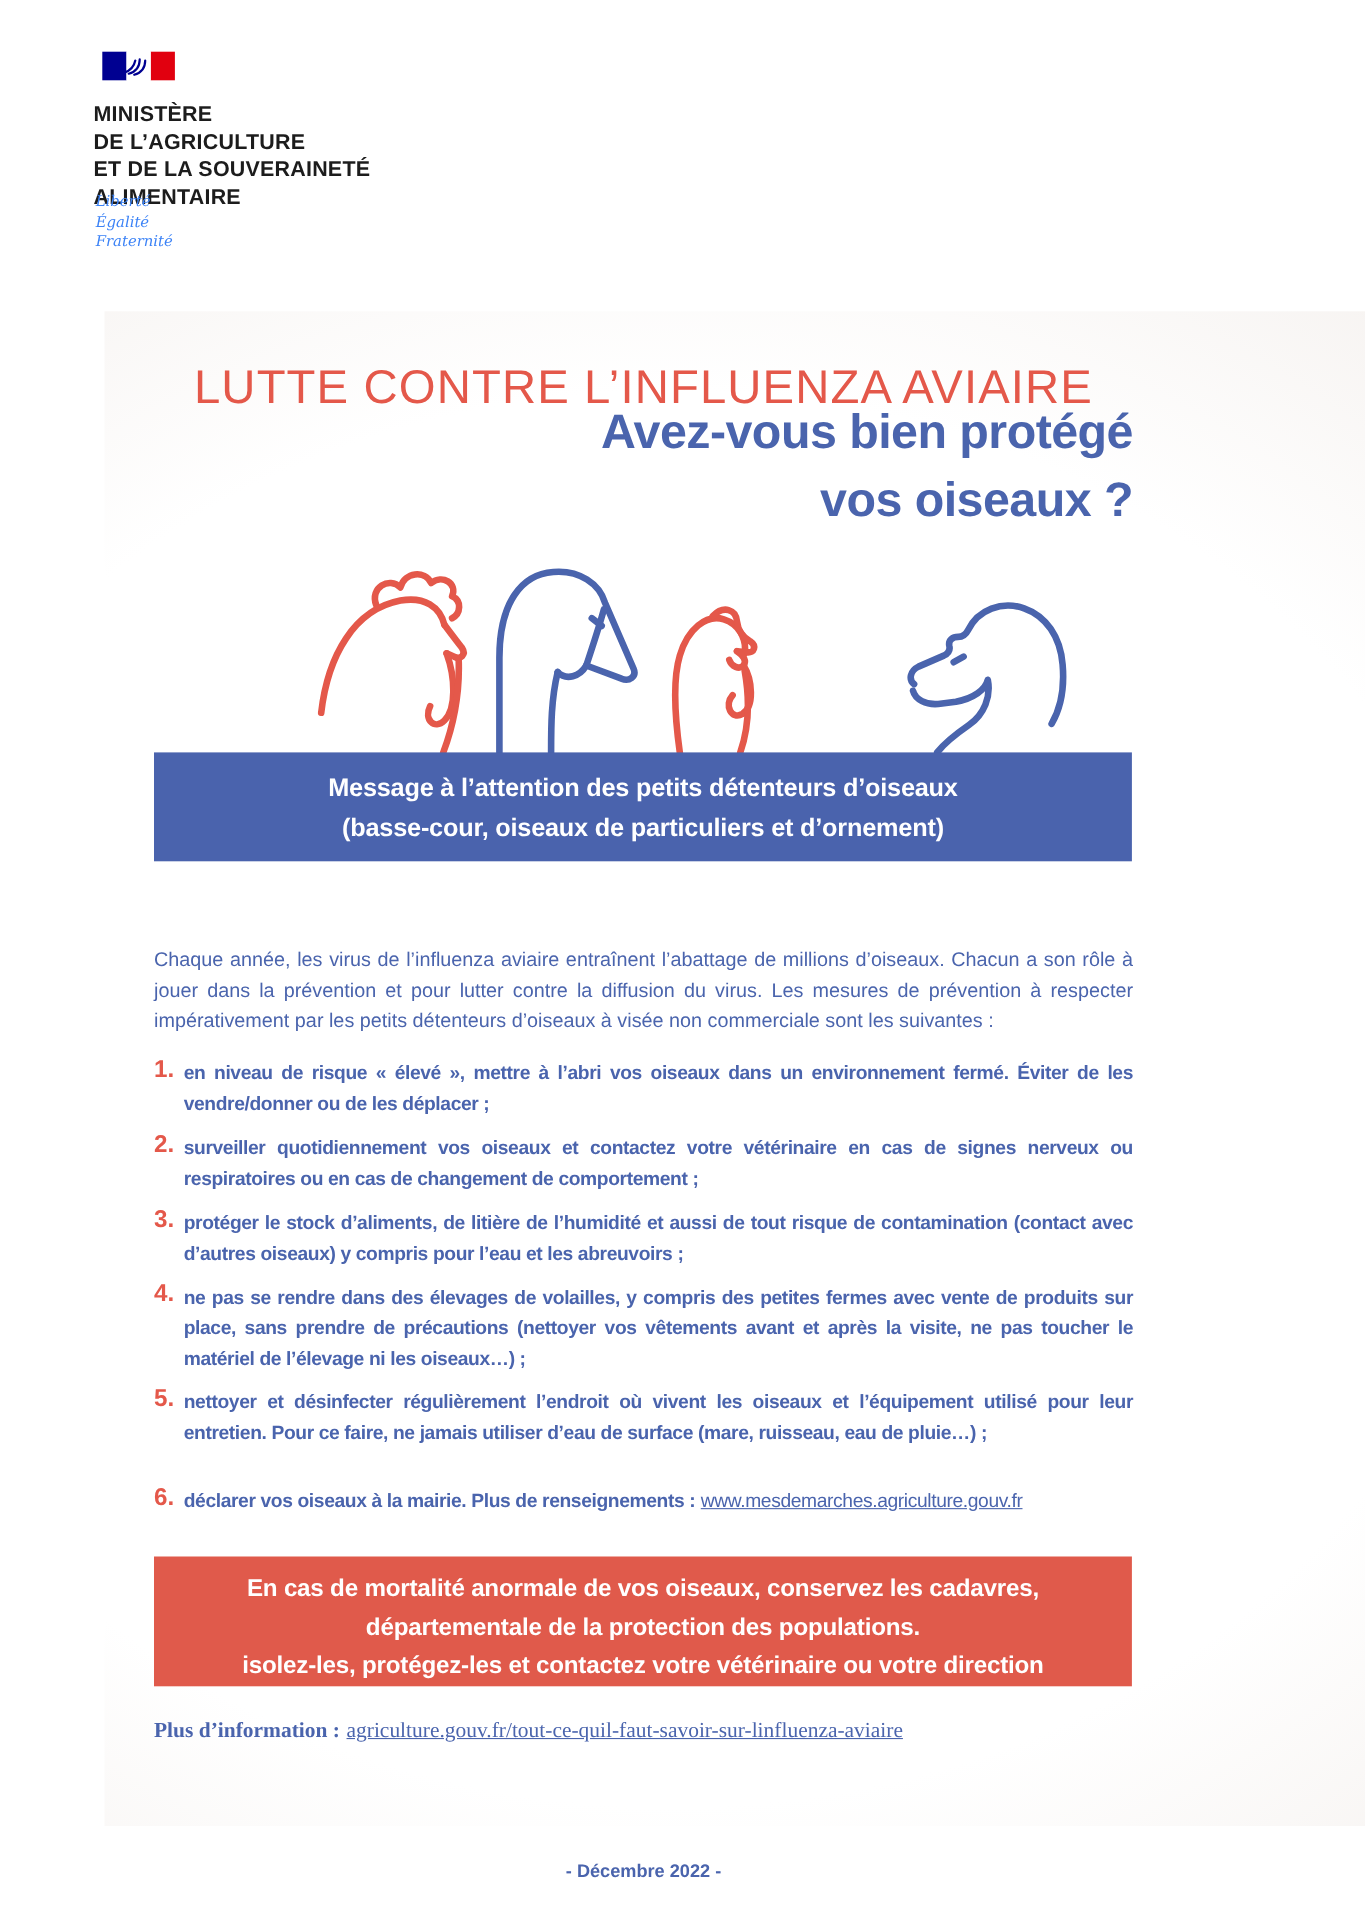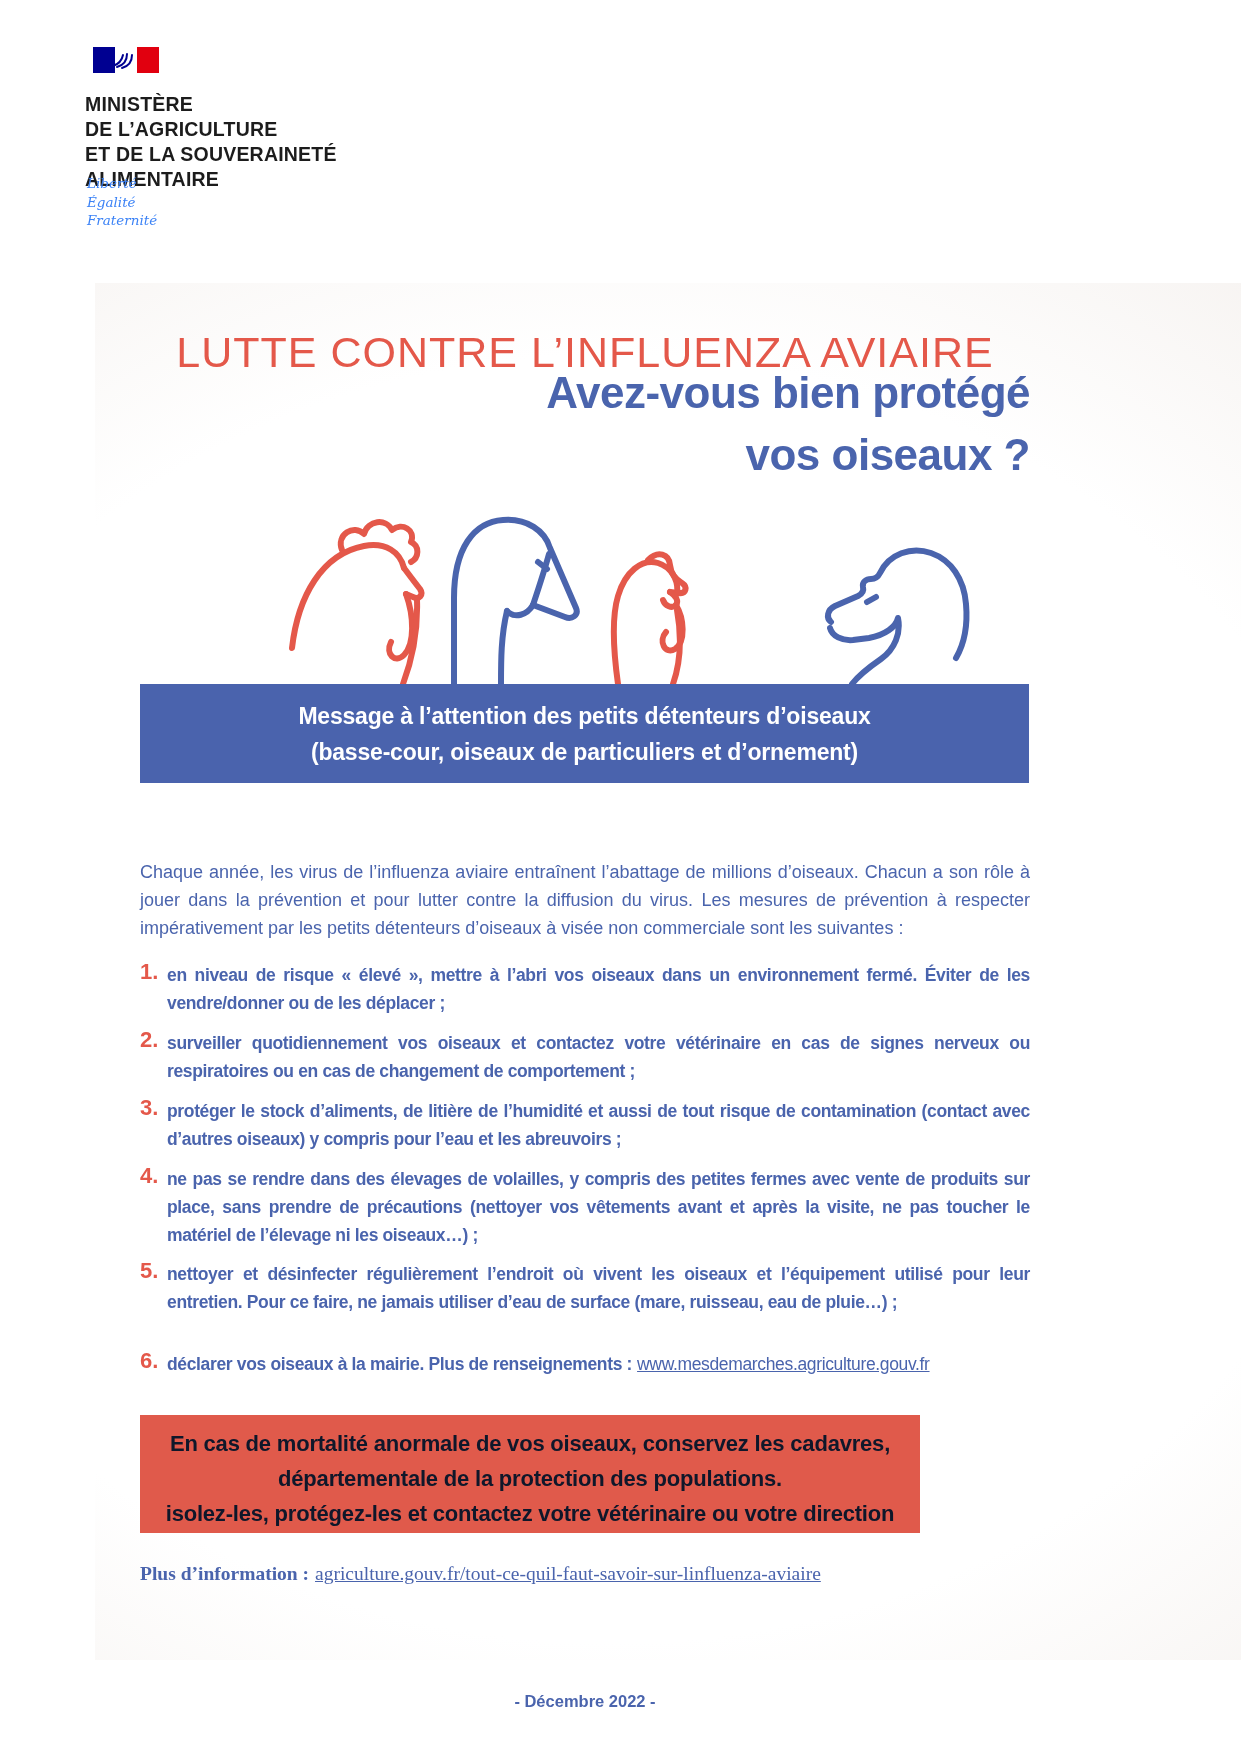--- a/index.html
+++ b/index.html
@@ -39,22 +39,22 @@
   .banner-blue{top:684px;left:140px;width:889px;height:99px;background:var(--banner_blue);
     color:#fff;font-weight:700;font-size:23px;line-height:36px;text-align:center;padding-top:14px;letter-spacing:-.2px;}
 
   .intro{top:840px;font-size:18px;line-height:28px;color:var(--blue);text-align:justify;margin-top:18px;}
 
   .measure{left:140px;width:890px;}
   .measure .num{position:absolute;left:0;top:-2px;color:var(--red);font-weight:700;font-size:22px;}
   .measure .txt{display:block;margin-left:27px;color:var(--blue);font-weight:700;font-size:17.5px;line-height:28px;letter-spacing:-.35px;text-align:justify;}
   .mlink{color:var(--blue);font-weight:400;text-decoration:underline;margin-left:5px;}
 
-  .banner-red{top:1415px;left:140px;width:780px;height:118px;background:var(--banner_red);
-    color:#0f172a;font-weight:700;font-size:22px;line-height:35px;text-align:center;padding-top:11px;letter-spacing:-.2px;}
+  .banner-red{top:1415px;left:140px;width:889px;height:118px;background:var(--banner_red);
+    color:#ffffff;font-weight:700;font-size:22px;line-height:35px;text-align:center;padding-top:11px;letter-spacing:-.2px;}
 
   .info{top:1563px;text-align:left;font-size:19.5px;color:var(--blue);font-family:Liberation Serif, serif;}
   .info .lbl{font-weight:700;}
   .info a{color:var(--blue);text-decoration:underline;margin-left:6px;}
   .date{top:1692px;text-align:center;font-weight:700;font-size:16.5px;color:var(--blue);}
 </style>
 </head>
 <body>
 
 <div class="abs flag">

